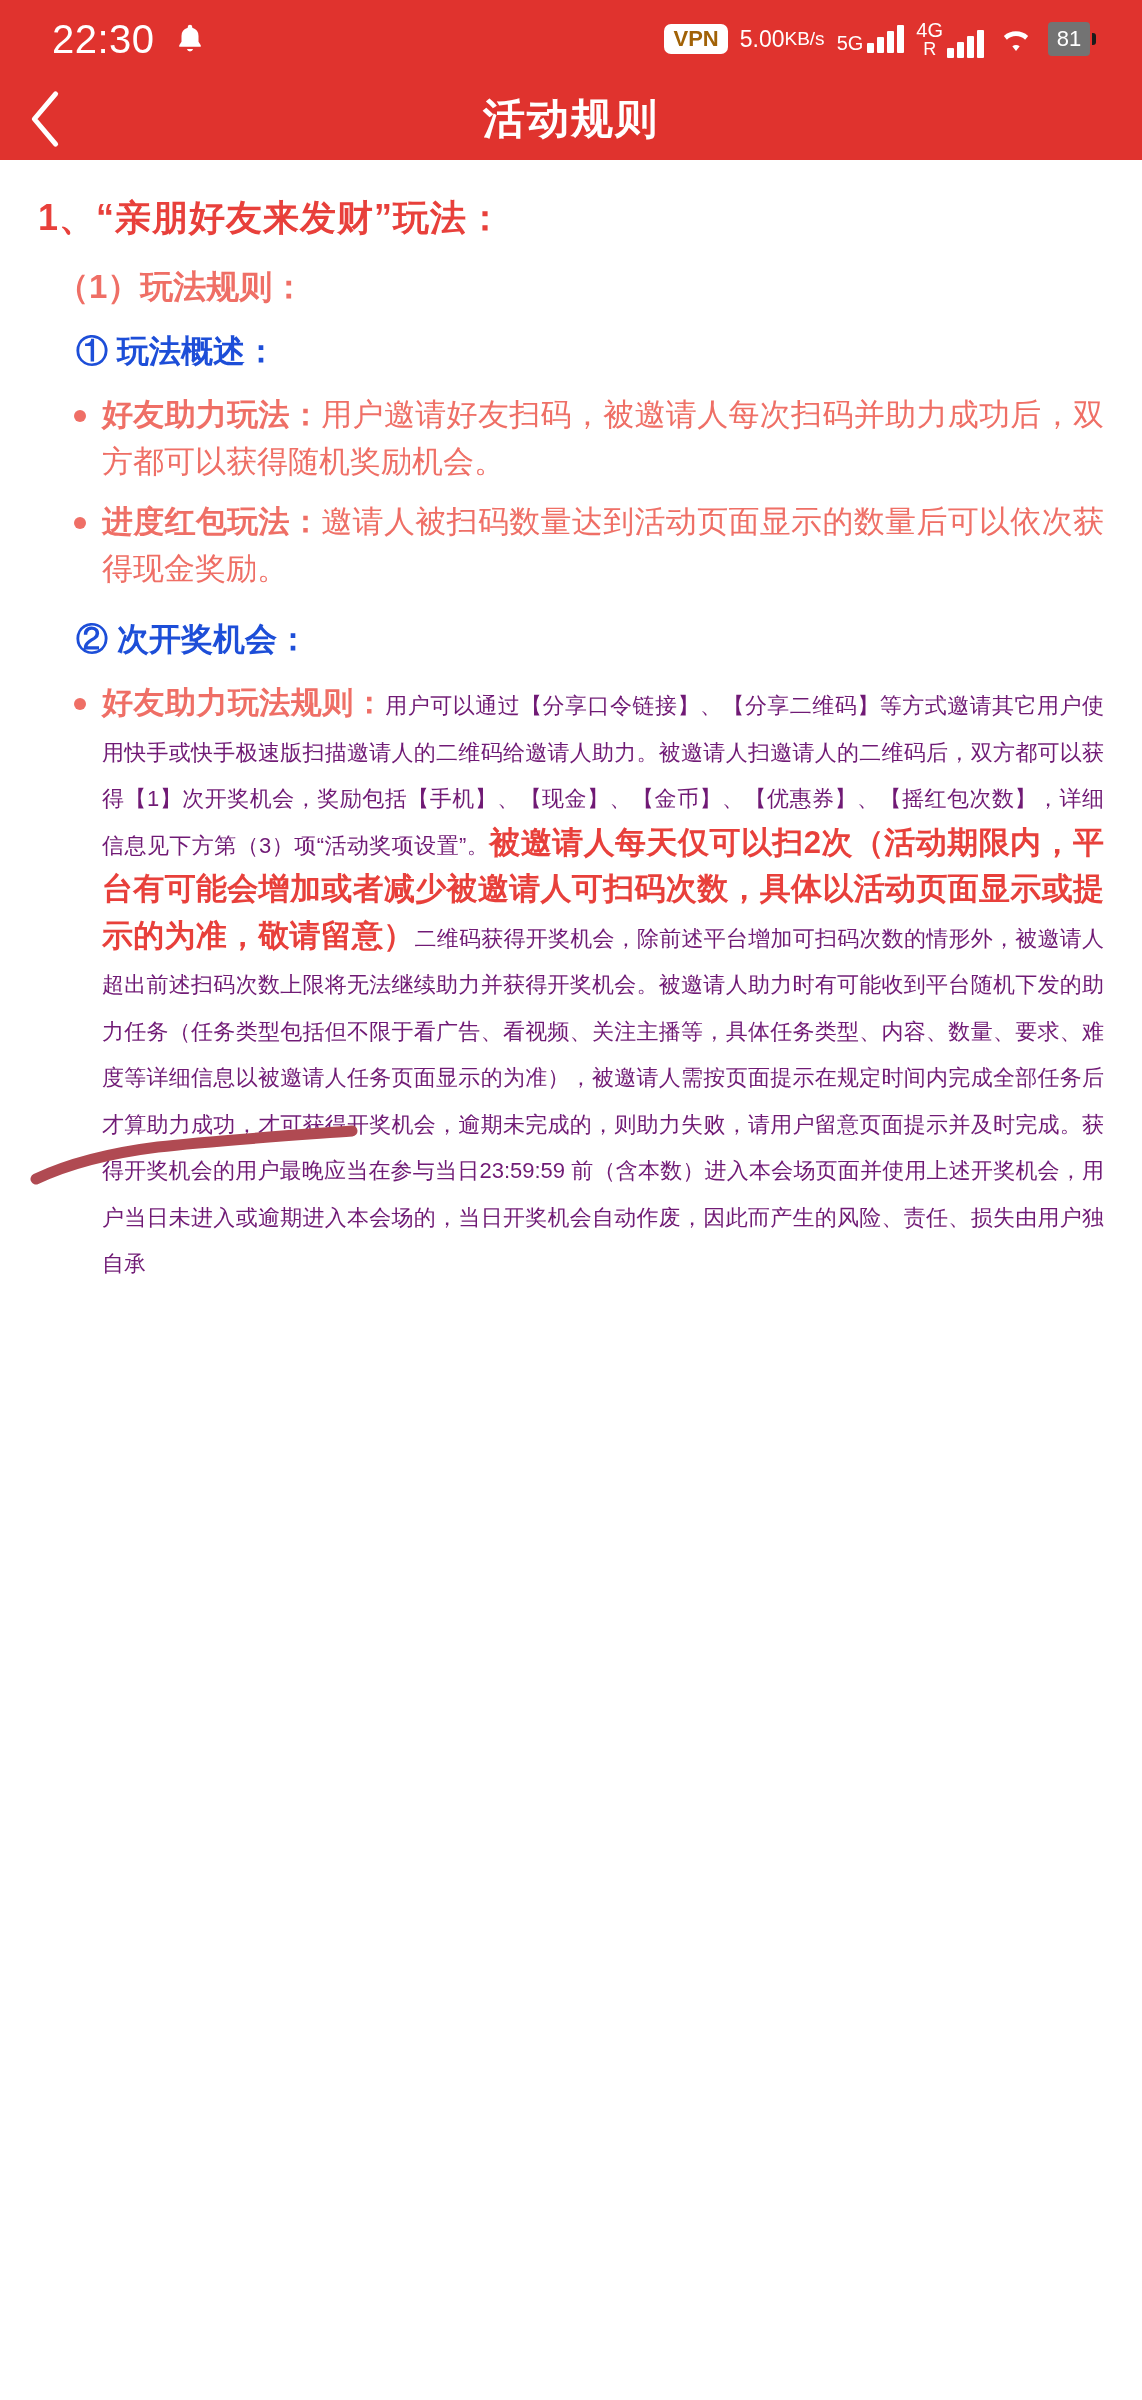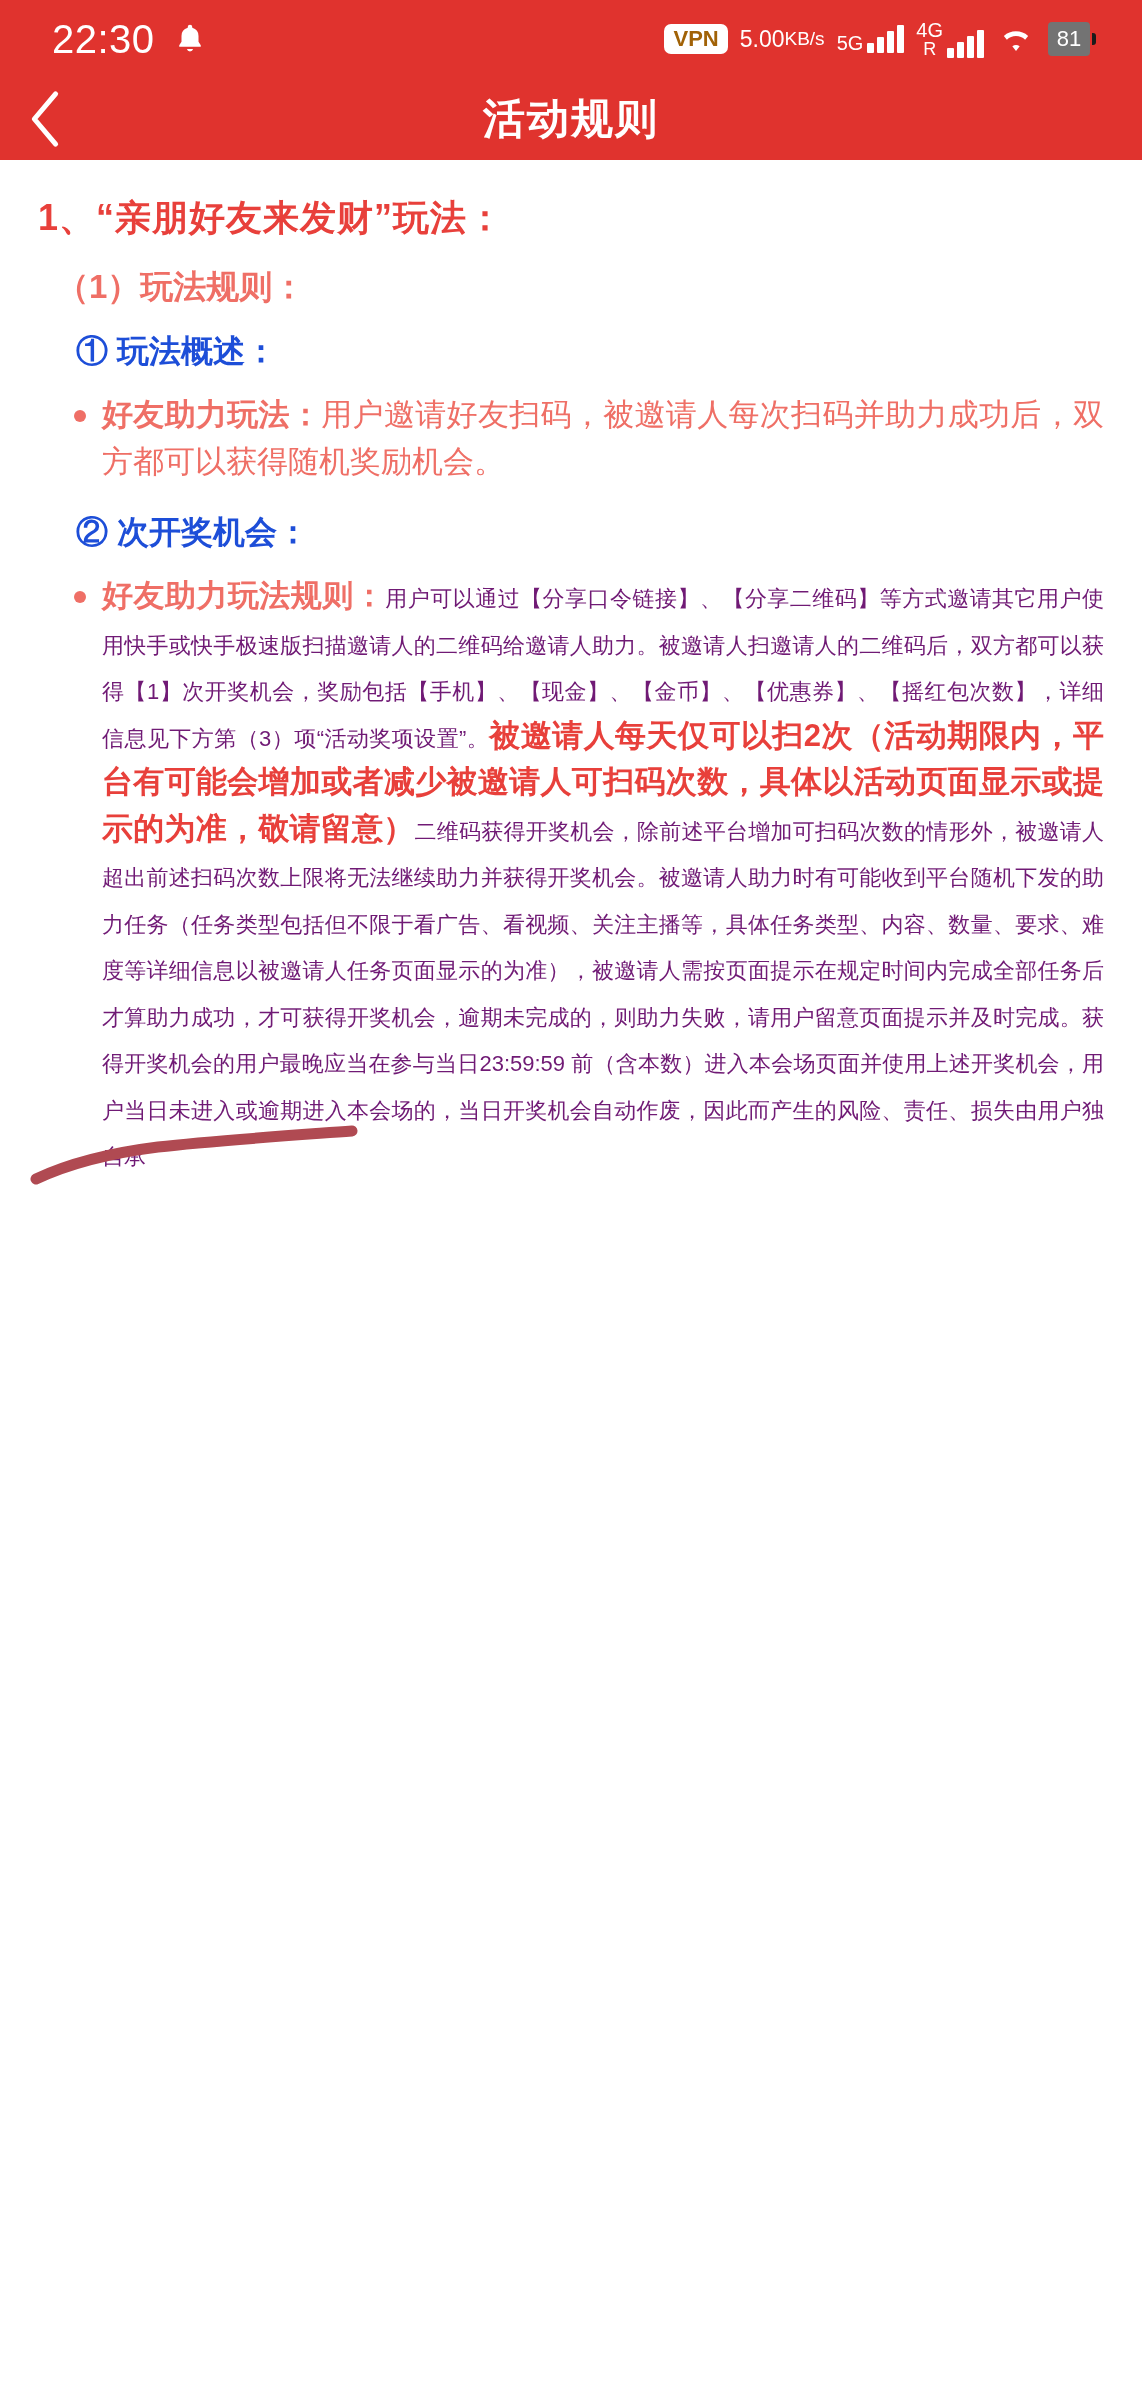--- a/index.html
+++ b/index.html
@@ -271,20 +271,23 @@
   <div class="h1">1、“亲朋好友来发财”玩法：</div>
 
   <div class="h2">（1）玩法规则：</div>
 
   <div class="h3">① 玩法概述：</div>
 
   <ul class="bullets">
     <li>
       <span class="b">好友助力玩法：</span><span>用户邀请好友扫码，被邀请人每次扫码并助力成功后，双方都可以获得随机奖励机会。</span>
     </li>
+    <li>
+      <span class="b">进度红包玩法：</span><span>邀请人被扫码数量达到活动页面显示的数量后可以依次获得现金奖励。</span>
+    </li>
   </ul>
 
   <div class="h3">② 次开奖机会：</div>
 
   <ul class="bullets">
     <li>
       <span class="b">好友助力玩法规则：</span><span class="para-detail">用户可以通过【分享口令链接】、【分享二维码】等方式邀请其它用户使用快手或快手极速版扫描邀请人的二维码给邀请人助力。被邀请人扫邀请人的二维码后，双方都可以获得【1】次开奖机会，奖励包括【手机】、【现金】、【金币】、【优惠券】、【摇红包次数】，详细信息见下方第（3）项“活动奖项设置”。</span><span class="strong-red">被邀请人每天仅可以扫2次（活动期限内，平台有可能会增加或者减少被邀请人可扫码次数，具体以活动页面显示或提示的为准，敬请留意）</span><span class="para-detail">二维码获得开奖机会，除前述平台增加可扫码次数的情形外，被邀请人超出前述扫码次数上限将无法继续助力并获得开奖机会。被邀请人助力时有可能收到平台随机下发的助力任务（任务类型包括但不限于看广告、看视频、关注主播等，具体任务类型、内容、数量、要求、难度等详细信息以被邀请人任务页面显示的为准），被邀请人需按页面提示在规定时间内完成全部任务后才算助力成功，才可获得开奖机会，逾期未完成的，则助力失败，请用户留意页面提示并及时完成。获得开奖机会的用户最晚应当在参与当日23:59:59 前（含本数）进入本会场页面并使用上述开奖机会，用户当日未进入或逾期进入本会场的，当日开奖机会自动作废，因此而产生的风险、责任、损失由用户独自承</span>
     </li>
   </ul>
 

